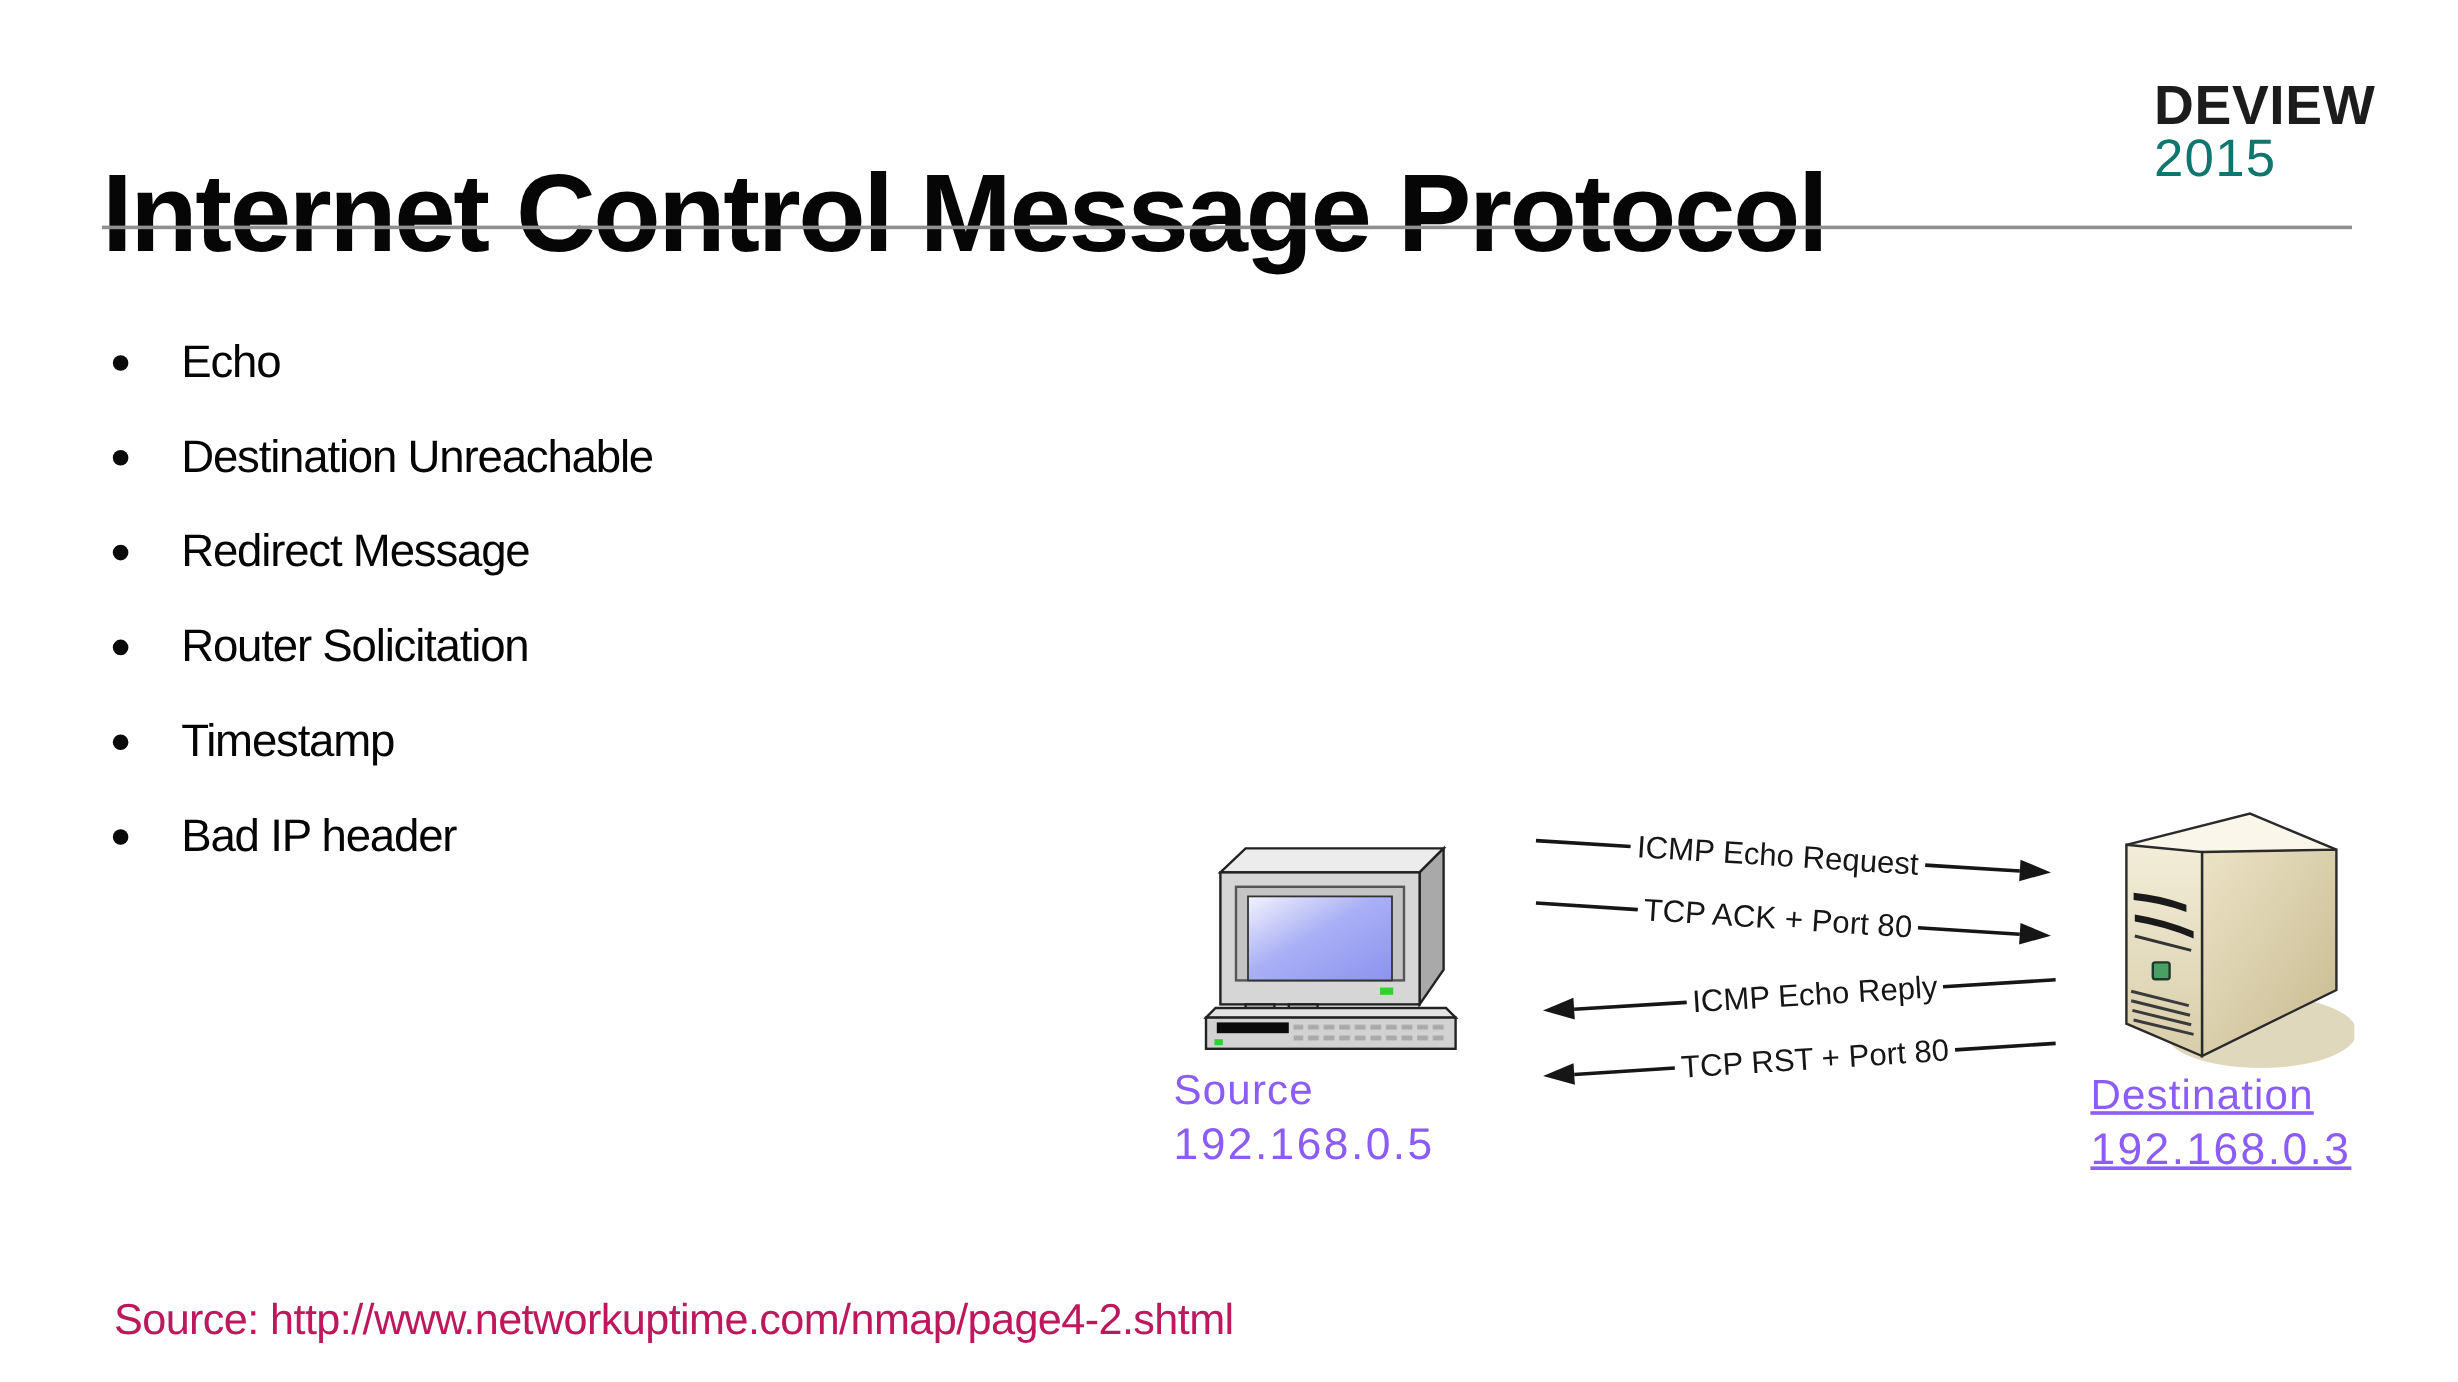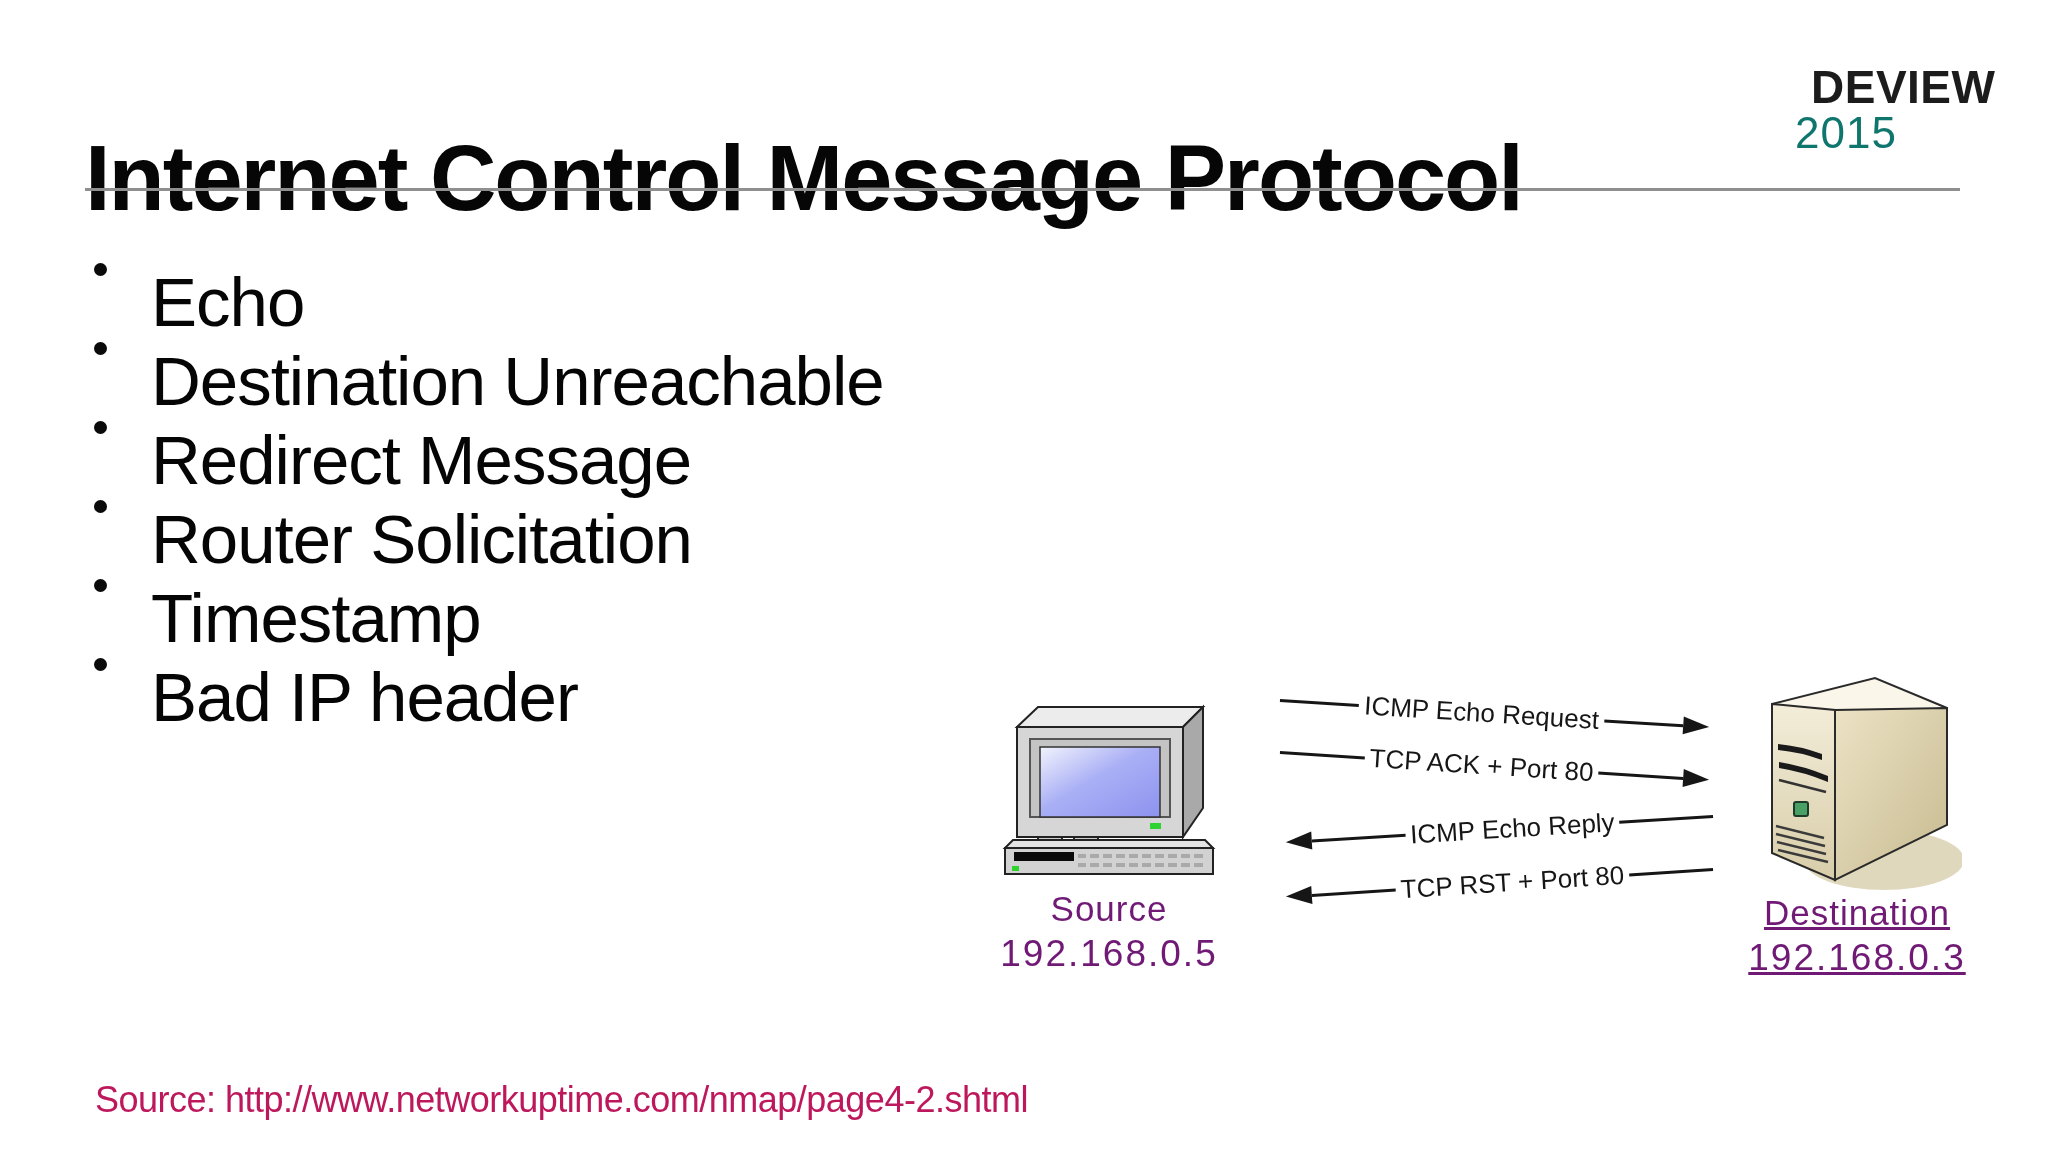--- a/index.html
+++ b/index.html
@@ -6,26 +6,26 @@
   .slide{position:relative;width:2048px;height:1152px;background:#ffffff;overflow:hidden;
          font-family:"Liberation Sans",sans-serif;color:#000;}
 
   
   .title{position:absolute;left:85px;top:68px;font-size:92px;line-height:1.05;
          font-weight:700;letter-spacing:-2px;color:#060606;white-space:nowrap;}
   .title-rule{position:absolute;left:85px;top:188px;width:1875px;height:3px;background:#8f8f8f;}
 
   
   .logo{position:absolute;left:1795px;top:64px;line-height:46px;}
-  .logo-line1{font-size:46px;font-weight:bold;color:#1c1c1c;letter-spacing:0.5px;margin-left:16px;}
+  .logo-line1{font-size:46px;font-weight:bold;color:#1c1c1c;letter-spacing:0.5px;}
   .logo-line2{font-size:44px;font-weight:400;color:#0f766e;letter-spacing:1px;}
 
   
   .bullets{position:absolute;left:88px;top:263px;list-style:none;margin:0;padding:0;}
-  .bullets li{display:flex;height:79px;font-size:69px;
+  .bullets li{display:flex;align-items:center;height:79px;font-size:38px;
               letter-spacing:-1px;color:#050505;white-space:nowrap;}
   .bullets .dot{flex:0 0 auto;width:13px;height:13px;border-radius:50%;background:#0a0a0a;
                 margin:0 44px 0 6px;}
 
   
   .arrow{position:absolute;height:30px;display:flex;align-items:center;}
   .arrow .seg{flex:1 1 auto;height:3px;background:#161616;}
   .arrow .msg{flex:0 0 auto;font-size:26px;color:#161616;padding:0 5px;white-space:nowrap;}
   .head-right{flex:0 0 auto;width:0;height:0;border-left:26px solid #161616;
               border-top:9px solid transparent;border-bottom:9px solid transparent;}
@@ -37,21 +37,21 @@
   #arrow-1{left:1280px;top:737px;width:430px;transform:rotate(3.7deg);}
   #arrow-2{left:1285px;top:801px;width:428px;transform:rotate(-3.5deg);}
   #arrow-3{left:1285px;top:854px;width:428px;transform:rotate(-3.7deg);}
 
   
   .node-art{position:absolute;}
   #source-art{left:998px;top:690px;}
   #dest-art{left:1762px;top:668px;}
 
   
-  .node-label{position:absolute;text-align:center;color:#701a75;line-height:45px;}
+  .node-label{position:absolute;text-align:left;color:#8b5cf6;line-height:45px;}
   #source-label{left:978px;top:886px;width:262px;}
   #dest-label{left:1742px;top:890px;width:230px;text-decoration:underline;}
   .node-name{font-size:35px;letter-spacing:1px;}
   .node-ip{font-size:37px;letter-spacing:2px;}
 
   
   .citation{position:absolute;left:95px;top:1079px;font-size:36px;letter-spacing:-0.5px;color:#be185d;}
 </style>
 </head>
 <body>

